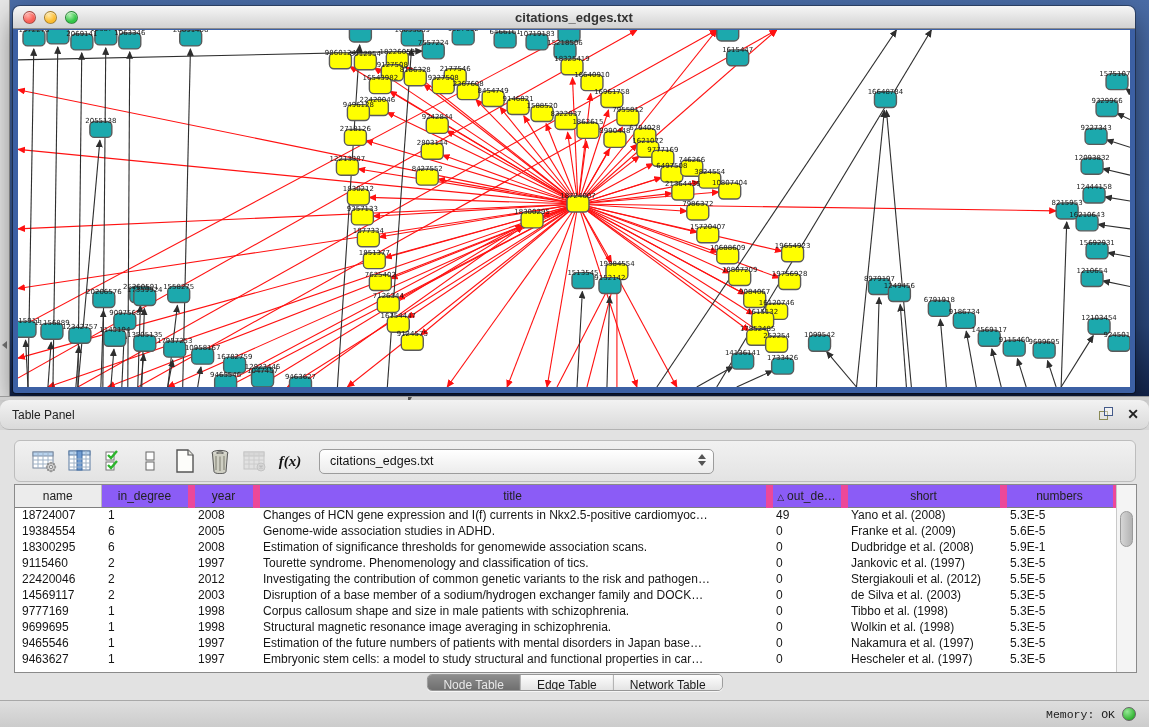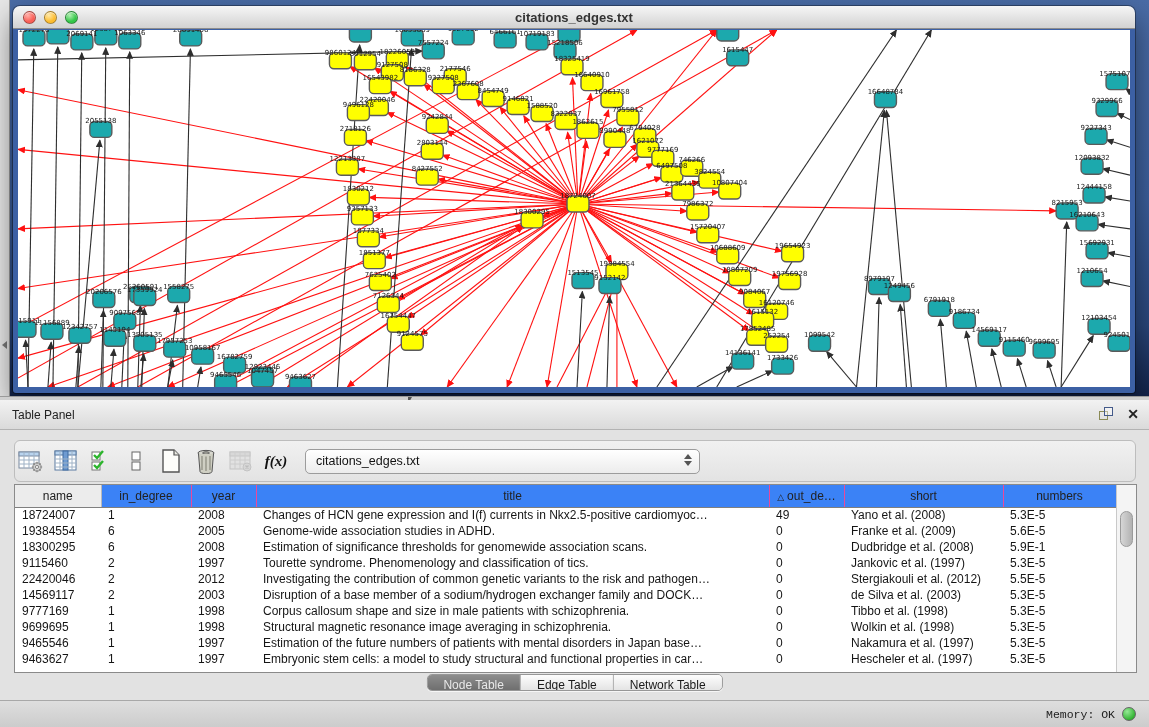--- a/index.html
+++ b/index.html
@@ -30,55 +30,55 @@
     background:#ffffff; overflow:hidden; }
   .net-canvas svg { display:block; width:100%; height:100%; }
 
   .splitter { position:absolute; left:0; top:396px; width:1149px; height:4px;
     background:#cfcfcf; border-top:1px solid #9a9a9a; }
   .cursor-mark { position:absolute; left:408px; top:397px; width:0; height:0;
     border-left:4px solid #555; border-bottom:7px solid transparent; }
 
   
   .panel-header { position:absolute; left:0; top:400px; width:1149px; height:30px;
-    background:linear-gradient(180deg,#f2f2f2,#dadada); border-bottom:1px solid #b3b3b3; }
+    background:linear-gradient(180deg,#f2f2f2,#dadada); border-bottom:1px solid #b3b3b3;border-radius:9px; }
   .panel-title { position:absolute; left:12px; top:8px; font-size:12px; color:#222; }
   .panel-hdr-icons { position:absolute; right:10px; top:6px; display:flex; gap:12px; align-items:center; }
   .float-ic { width:16px; height:16px; position:relative; }
   .float-ic .sq1 { position:absolute; left:0; top:5px; width:9px; height:9px; border:1px solid #8a8a55; }
   .float-ic .sq2 { position:absolute; left:5px; top:1px; width:9px; height:9px; border:1px solid #445a8a; background:rgba(255,255,255,.4); }
   .close-ic { font-size:14px; font-weight:bold; color:#222; line-height:16px; }
 
   .panel-body { position:absolute; left:0; top:430px; width:1149px; height:270px;
     background:#e2e2e2; }
 
   .toolbar { position:absolute; left:14px; top:10px; width:1122px; height:42px;
     background:linear-gradient(180deg,#f1f1f1,#e3e3e3);
     border:1px solid #bdbdbd; border-radius:6px;
-    display:flex; align-items:center; padding-left:0; }
+    display:flex; align-items:center; padding-left:14px; }
   .tb-btn { width:32px; height:32px; margin-right:3px; border:none; background:transparent;
     display:flex; align-items:center; justify-content:center; border-radius:4px; }
   .tb-btn svg { display:block; }
   .fx-label { font-family:"Liberation Serif", serif; font-style:italic; font-weight:bold;
     font-size:15px; color:#111; }
   .combo { position:relative; margin-left:10px; width:395px; height:25px;
     background:linear-gradient(180deg,#ffffff,#ececec);
     border:1px solid #9c9c9c; border-radius:5px;
     font-size:12.5px; color:#111; line-height:23px; padding-left:10px; }
   .combo-arrows { position:absolute; right:7px; top:4px; width:9px; }
   .combo-arrows .up { width:0;height:0;margin:0 auto 2px auto;
     border-left:4px solid transparent;border-right:4px solid transparent;border-bottom:5px solid #555; }
   .combo-arrows .dn { width:0;height:0;margin:0 auto;
     border-left:4px solid transparent;border-right:4px solid transparent;border-top:5px solid #555; }
 
   .table-wrap { position:absolute; left:14px; top:54px; width:1123px; height:189px;
     background:#fff; border:1px solid #8a8a8a; }
   table.data { border-collapse:collapse; table-layout:fixed; width:1101px; }
   table.data th { height:22px; font-size:12px; font-weight:normal; color:#222;
-    background:#3b82f6; border-right:1px solid #ec4899; border-bottom:1px solid #7f7f7f;
+    background:#8b5cf6; border-right:7px solid #ec4899; border-bottom:1px solid #7f7f7f;
     overflow:hidden; white-space:nowrap; }
   table.data th.gray { background:#ececec; border-right:1px solid #b9b9b9;margin-top:44px; }
   table.data td { height:16px; font-size:12px; color:#151515; padding:0 0 0 7px;
     overflow:hidden; white-space:nowrap; text-overflow:clip; }
   .sort-tri { font-size:9px; margin-right:3px; }
   .vscroll { position:absolute; right:0; top:0; width:20px; height:187px;
     background:#f4f4f4; border-left:1px solid #c9c9c9; }
   .vthumb { position:absolute; left:3px; top:26px; width:13px; height:36px;
     background:linear-gradient(90deg,#d6d6d6,#b2b2b2); border:1px solid #9a9a9a; border-radius:7px; }
 

